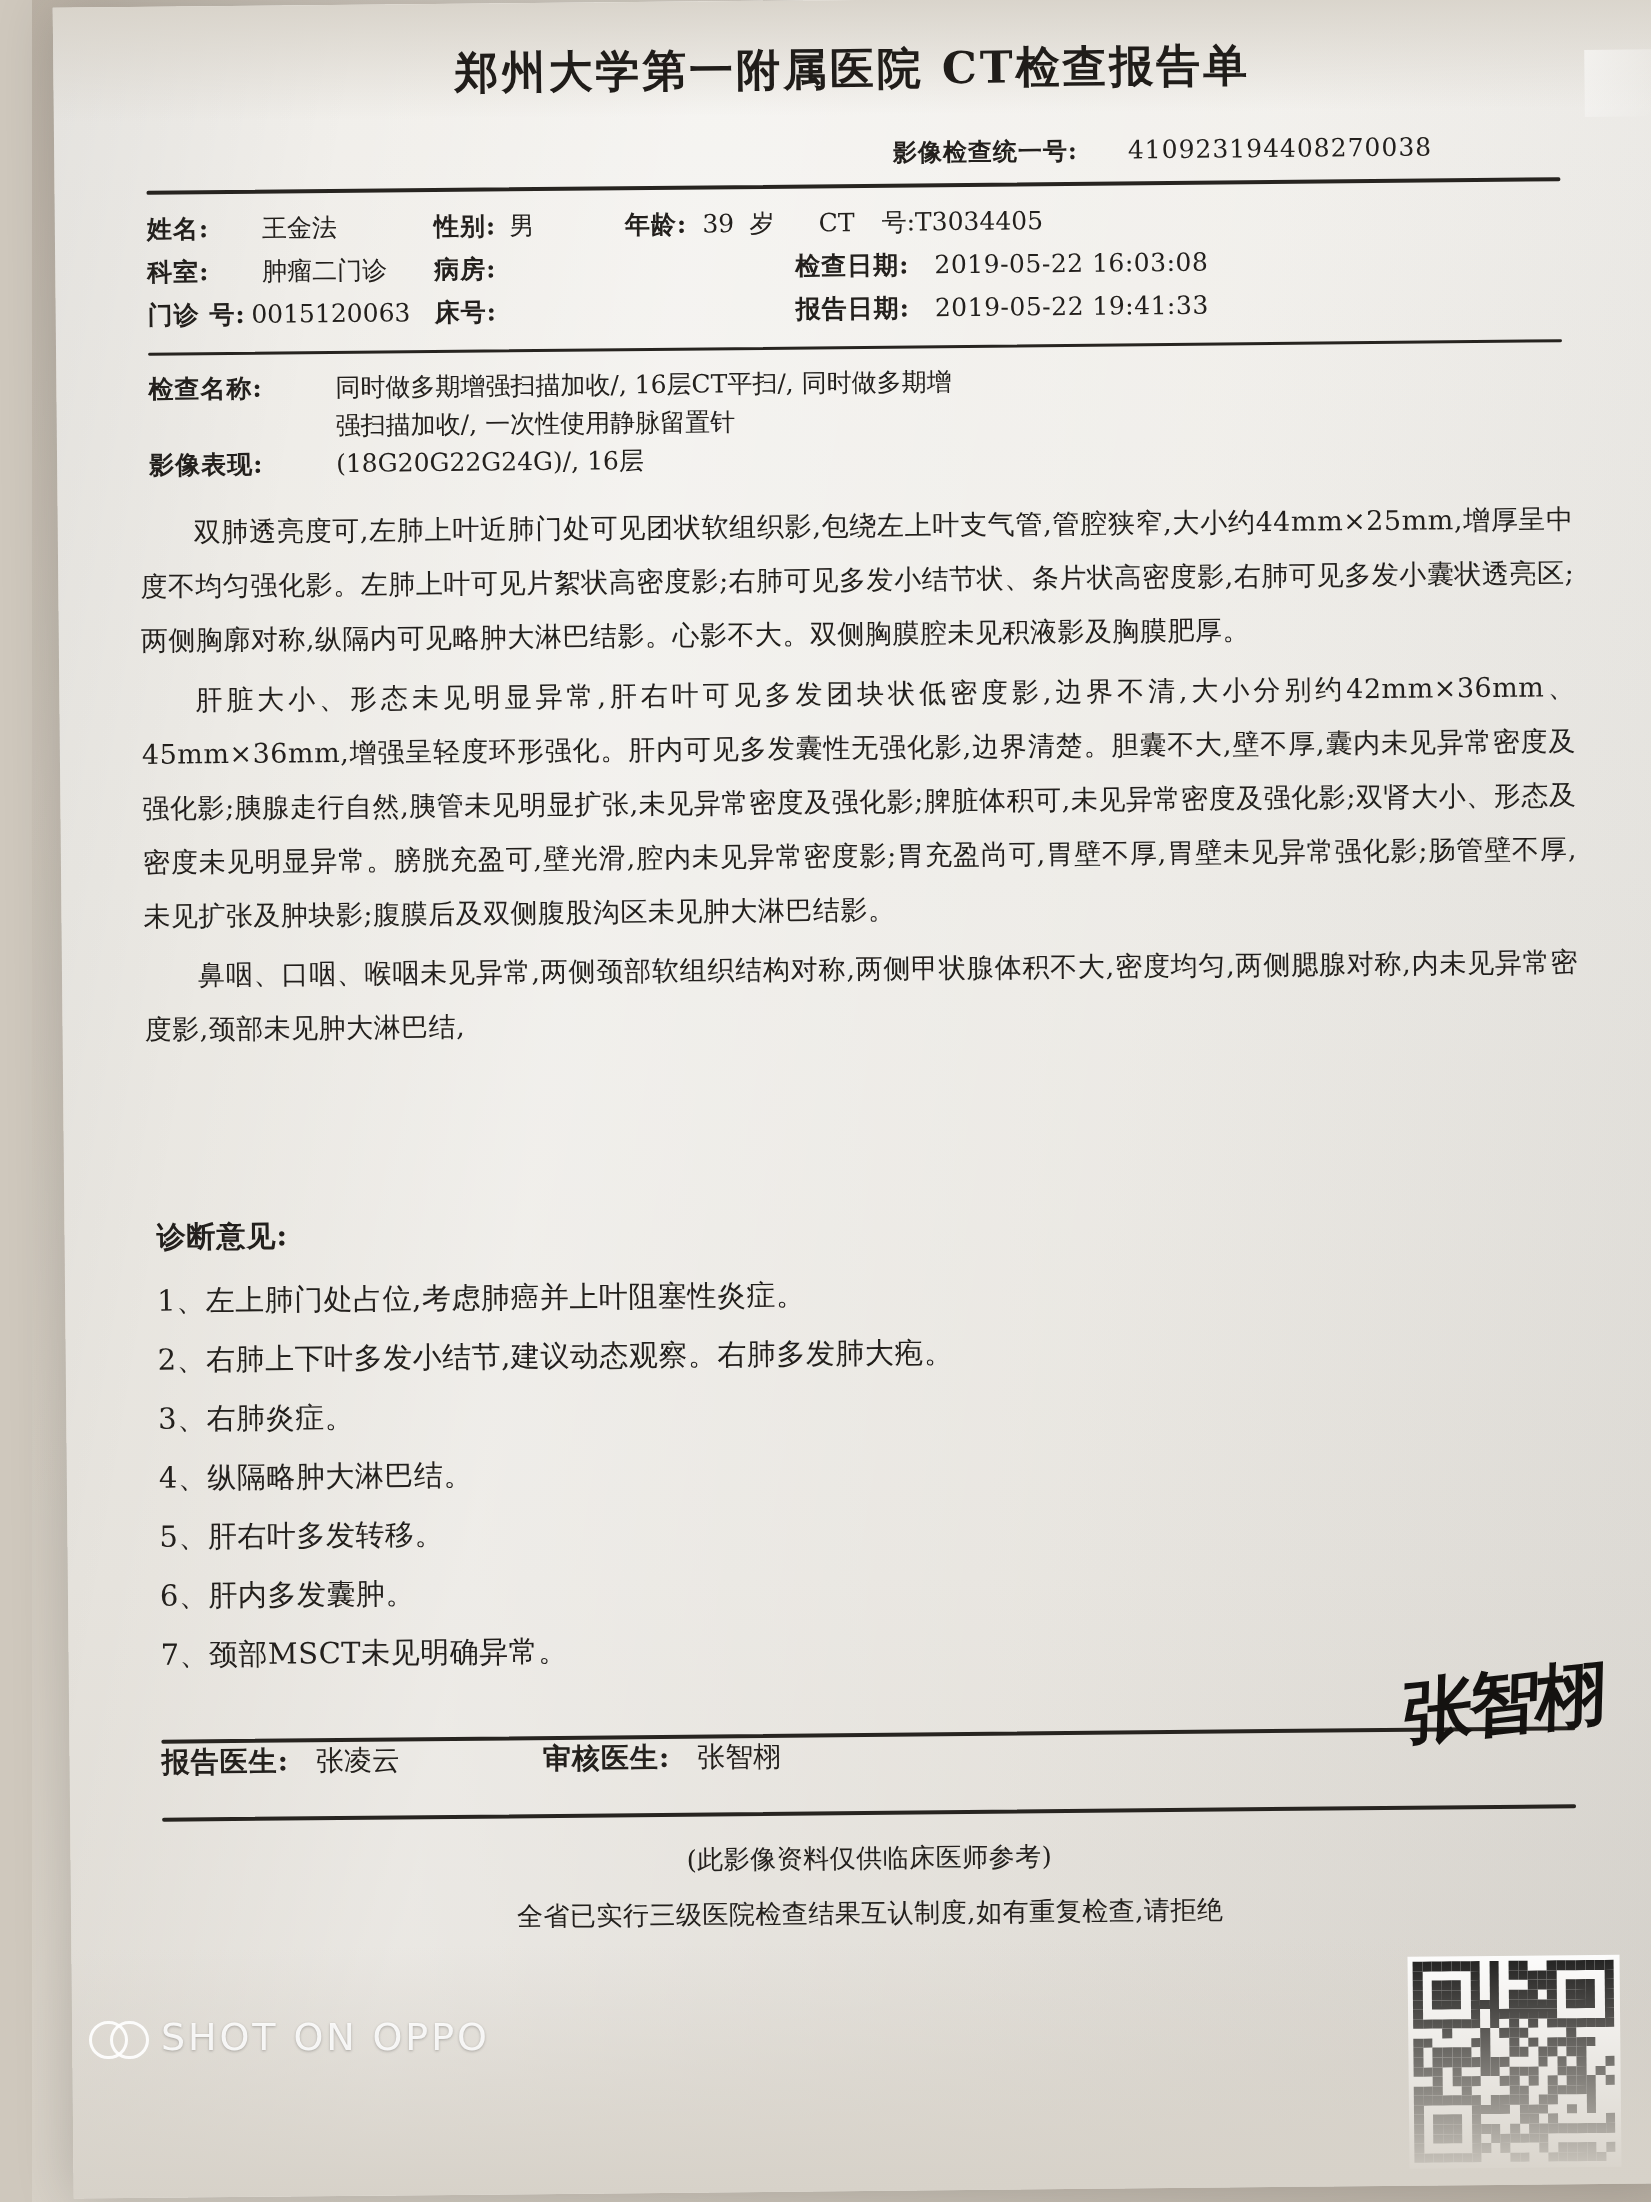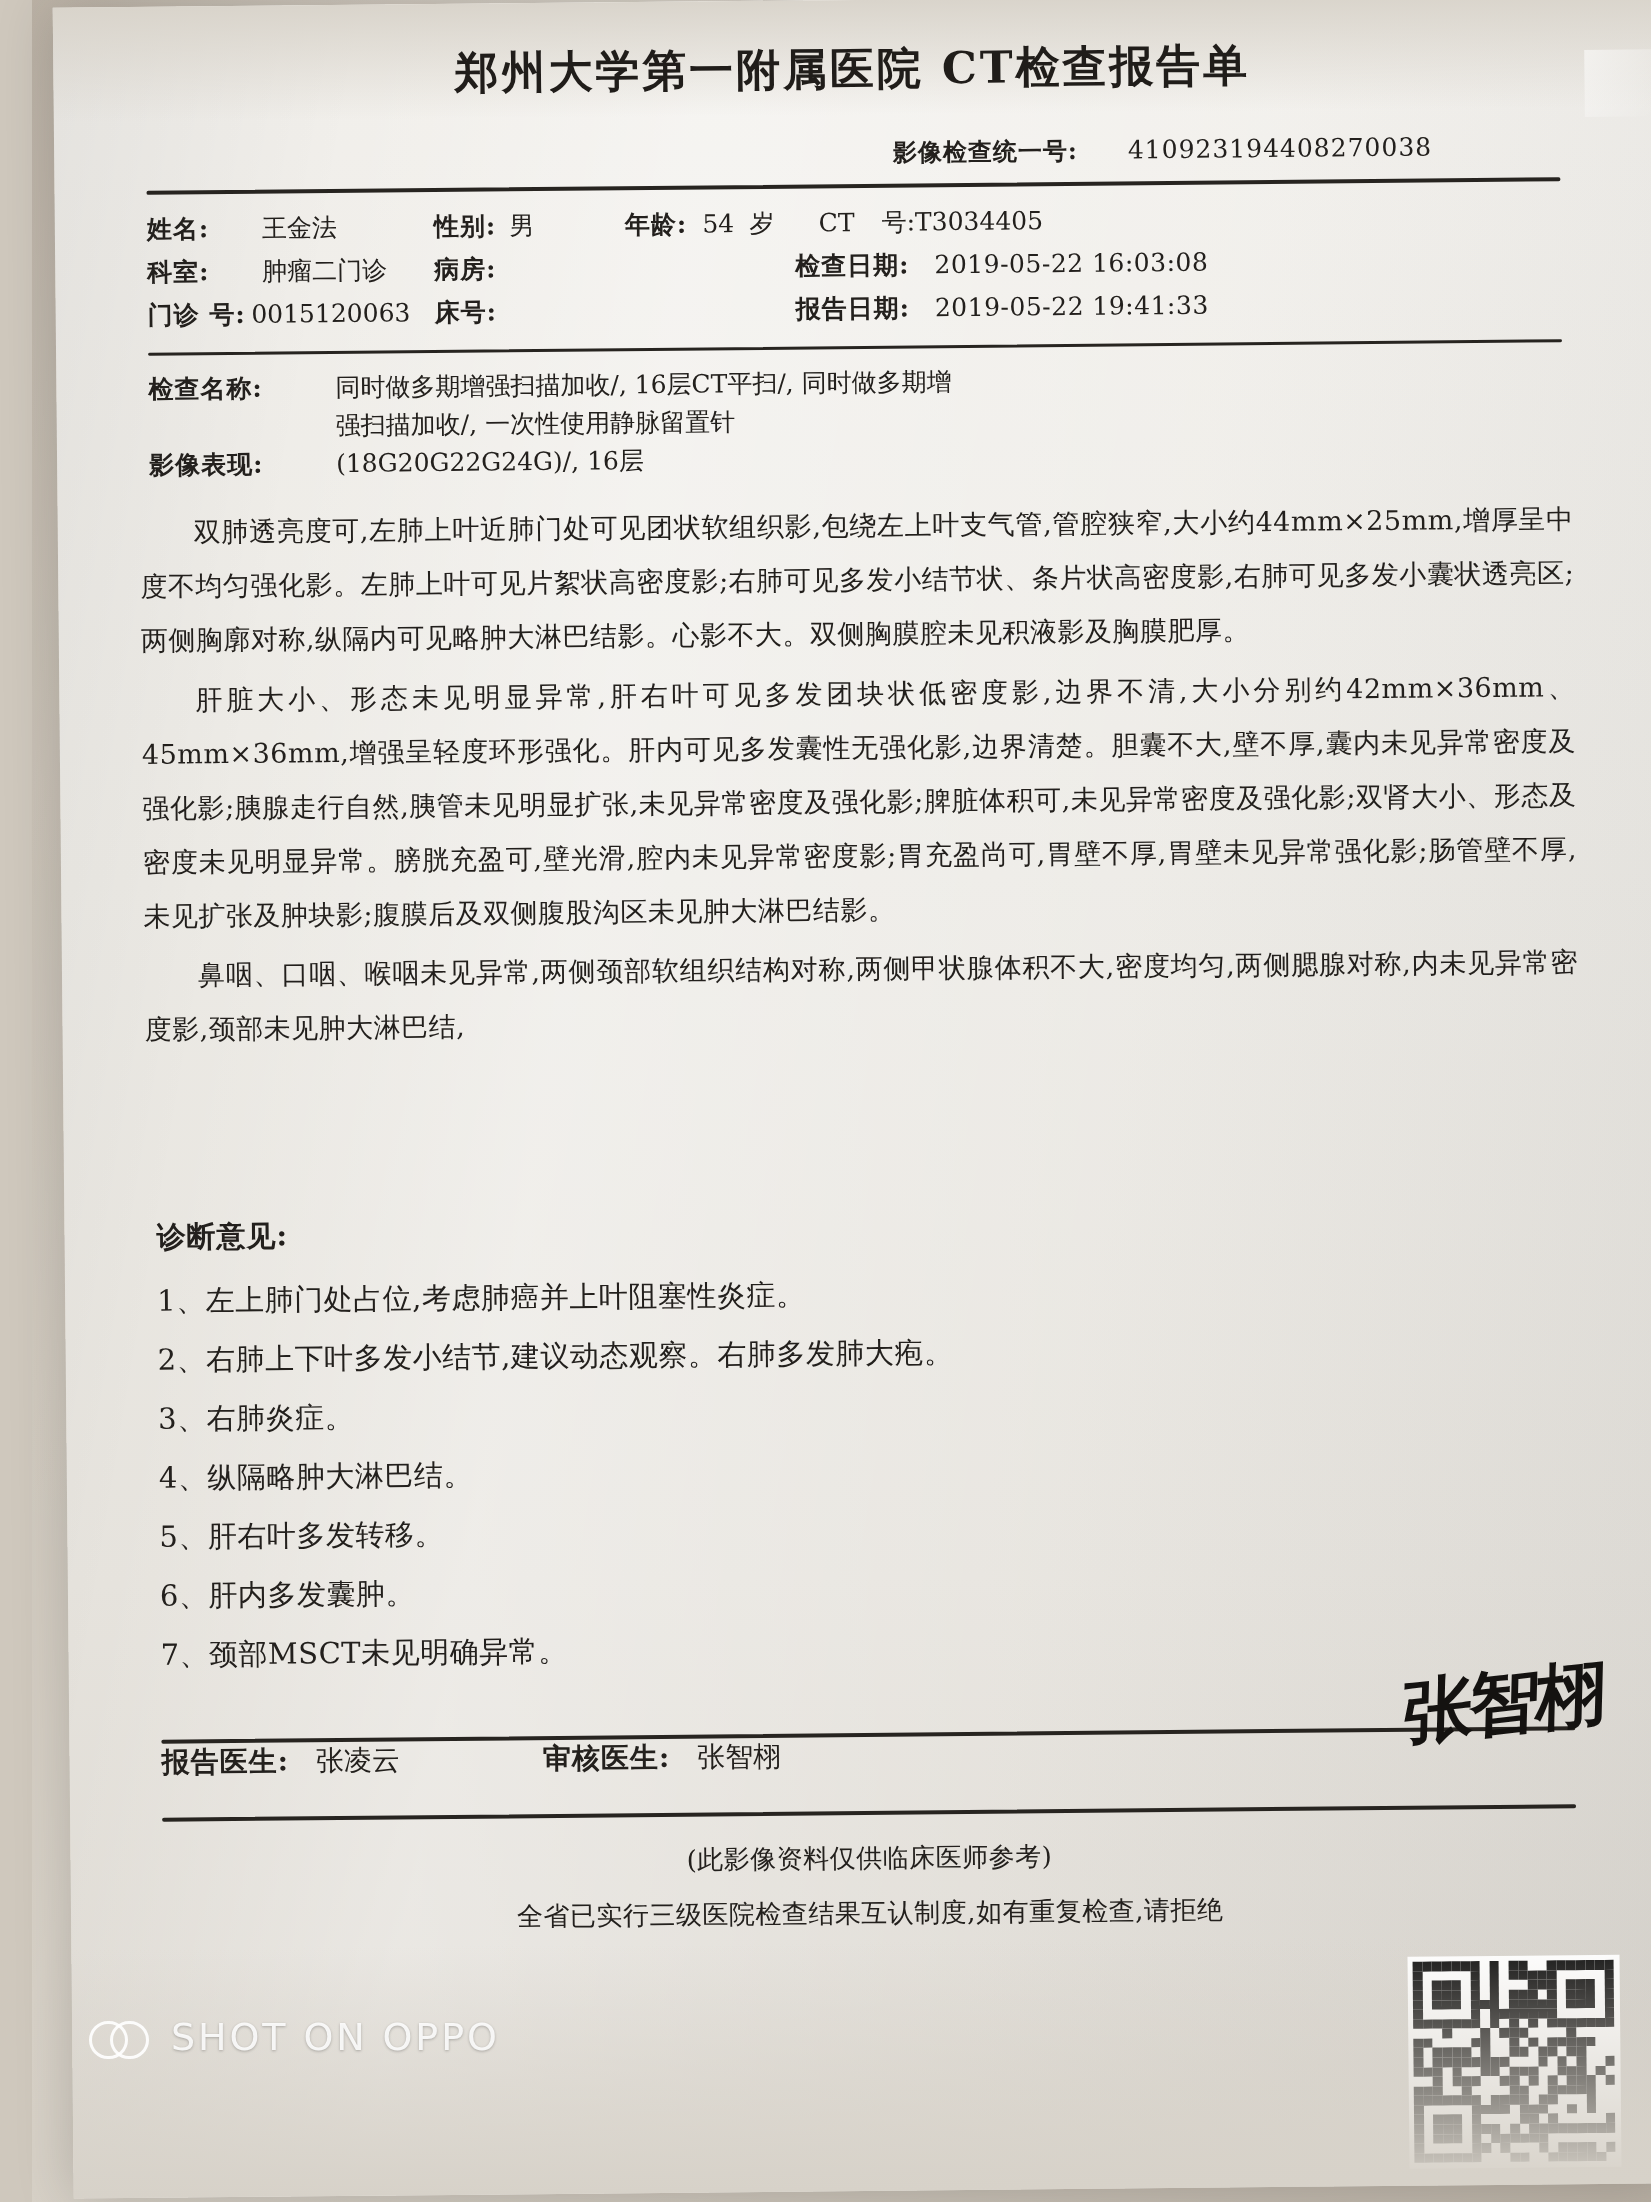--- a/index.html
+++ b/index.html
@@ -137,21 +137,21 @@
     position:absolute;right:50px;bottom:17px;
     width:201px;height:201px;background:#fff;padding:5.7px;
   }
   .qr-grid{width:100%;height:100%;display:grid;
     grid-template-columns:repeat(21,1fr);grid-template-rows:repeat(21,1fr);}
   .qr-grid i{display:block;}
   .qr-grid i.on{background:#111;}
   
   .watermark{
     position:absolute;left:57px;bottom:143px;
-    display:flex;align-items:center;gap:27px;
+    display:flex;align-items:center;gap:17px;
     color:rgba(255,255,255,0.88);
     font-family:"DejaVu Sans","Liberation Sans",sans-serif;
     font-size:38px;letter-spacing:2.9px;
     text-shadow:0 1px 2.9px rgba(0,0,0,0.25);
     z-index:40;
   }
   .wm-logo{width:55px;height:32.5px;position:relative;}
   .wm-logo span{
     position:absolute;top:0;width:32.5px;height:32.5px;border-radius:50%;
     border:3.8px solid rgba(255,255,255,0.9);
@@ -187,21 +187,21 @@
           <span class="c1">
             <span class="k">姓名:</span>
             <span class="v">王金法</span>
           </span>
           <span class="c2">
             <span class="k">性别:</span>
             <span class="v">男</span>
           </span>
           <span class="agegrp">
             <span class="k">年龄:</span>
-            <span class="v">54</span>
+            <span class="v">39</span>
             <span class="v">岁</span>
           </span>
           <span class="ctno">
             <span class="k">CT</span>
             <span class="k" style="margin-left:27px;">号:</span>
             <span class="v">T3034405</span>
           </span>
         </div>
 
         <div class="info-row">

